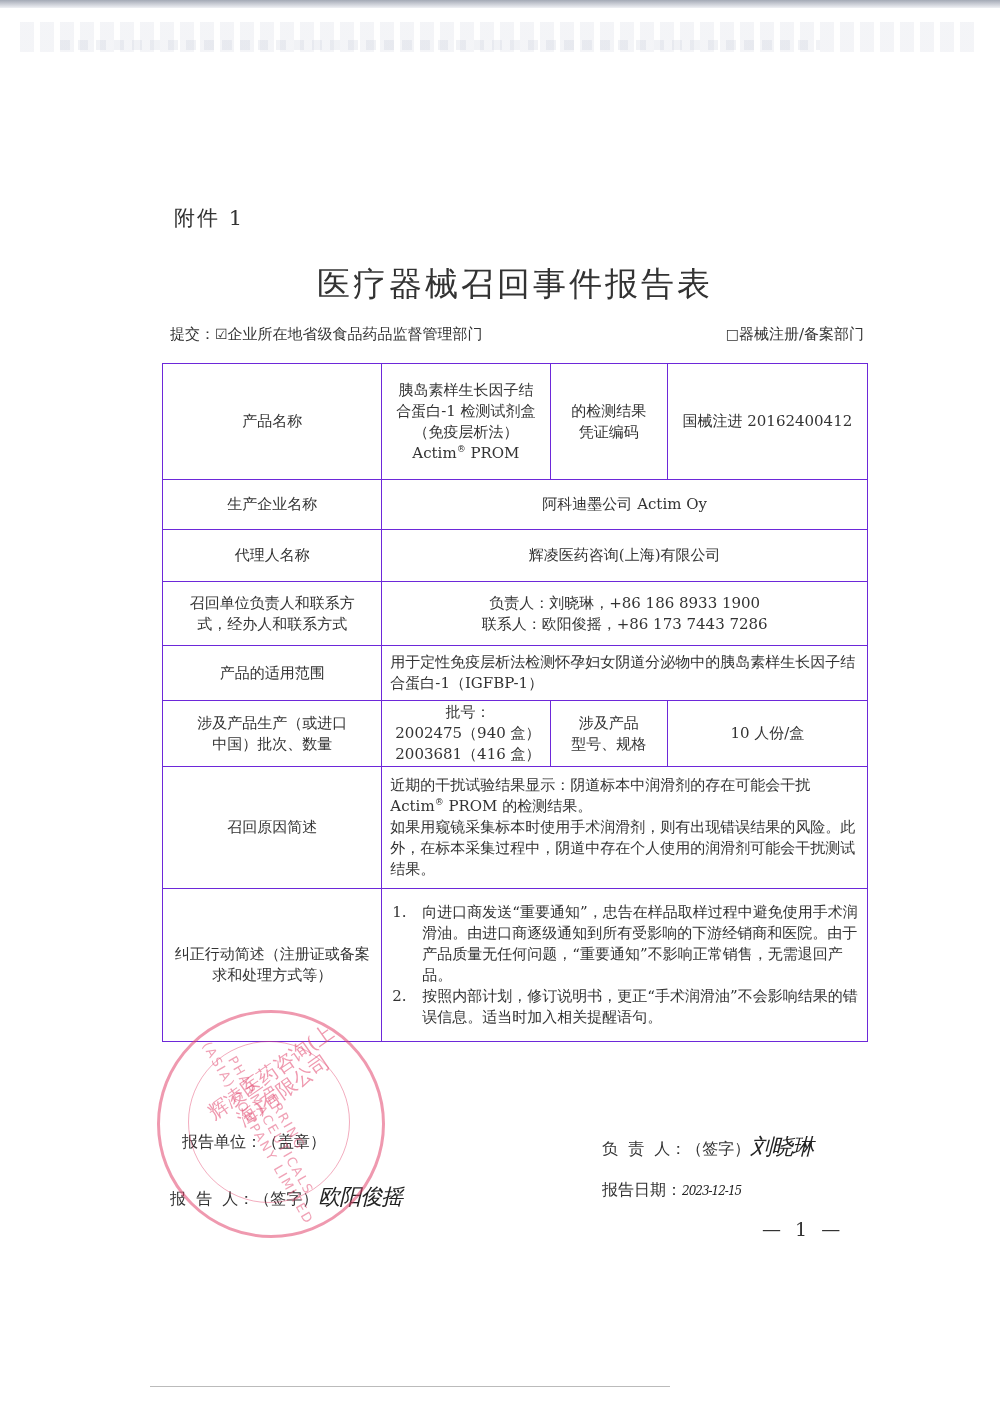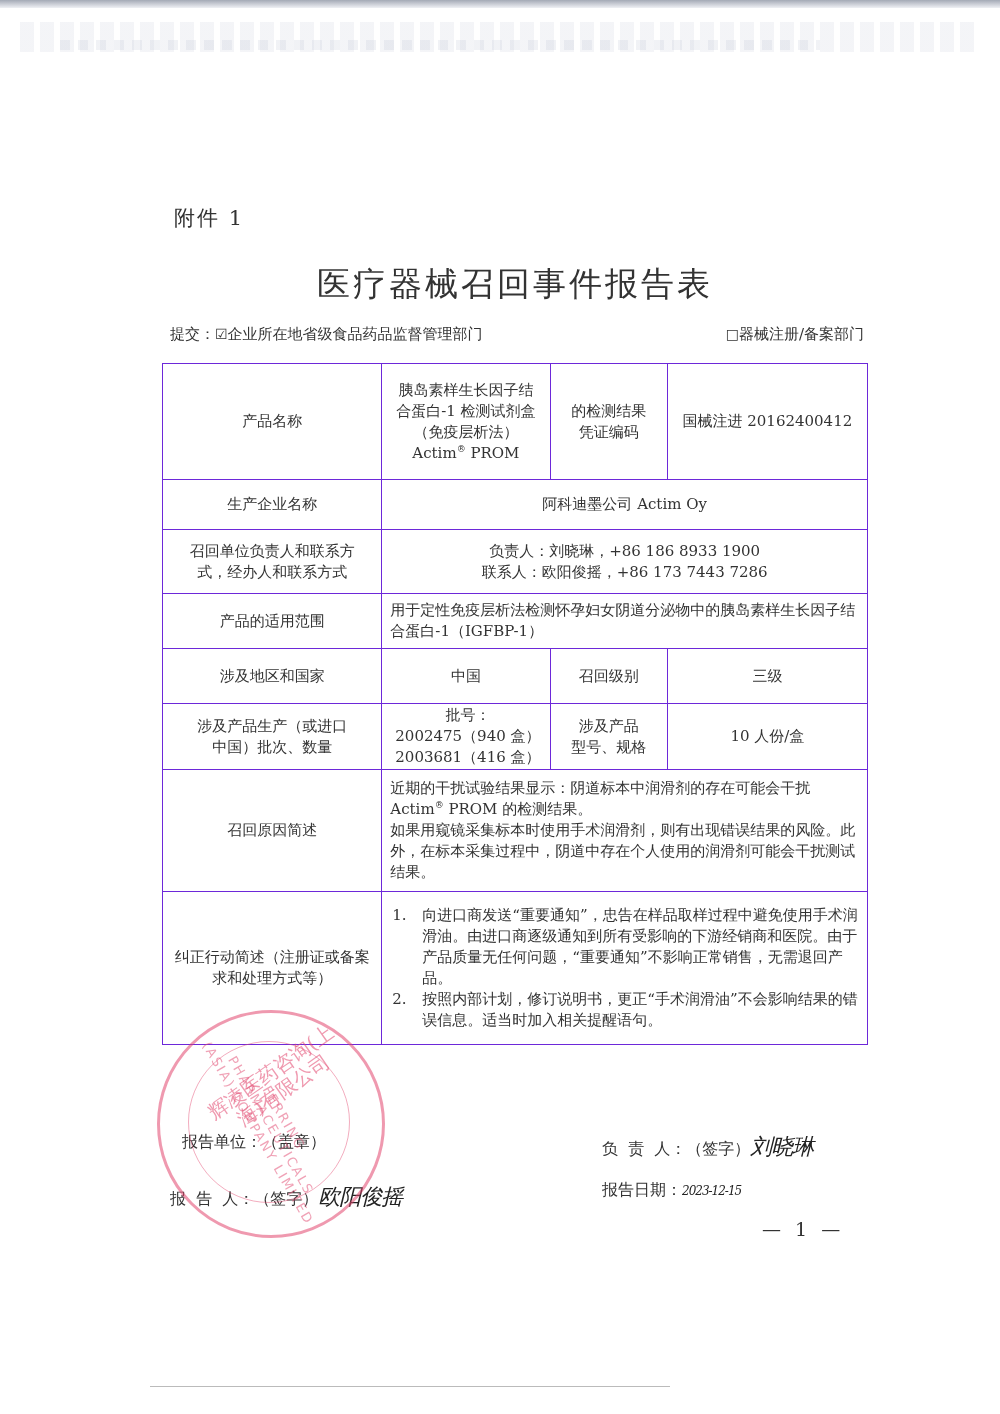--- a/index.html
+++ b/index.html
@@ -189,39 +189,37 @@
     <td class="c3">
       <div>的检测结果</div>
       <div>凭证编码</div>
     </td>
     <td class="c4">国械注进 20162400412</td>
   </tr>
   <tr style="height:50px">
     <td>生产企业名称</td>
     <td colspan="3">阿科迪墨公司 Actim Oy</td>
   </tr>
+  <tr style="height:52px">
+    <td>代理人名称</td>
+    <td colspan="3">辉凌医药咨询(上海)有限公司</td>
+  </tr>
   <tr style="height:64px">
     <td>
       <div>召回单位负责人和联系方</div>
       <div>式，经办人和联系方式</div>
     </td>
     <td colspan="3">
       <div>负责人：刘晓琳，+86 186 8933 1900</div>
       <div>联系人：欧阳俊摇，+86 173 7443 7286</div>
     </td>
   </tr>
   <tr style="height:55px">
     <td>产品的适用范围</td>
     <td colspan="3" class="left-text">用于定性免疫层析法检测怀孕妇女阴道分泌物中的胰岛素样生长因子结合蛋白-1（IGFBP-1）</td>
-  </tr>
-  <tr style="height:55px">
-    <td>涉及地区和国家</td>
-    <td>中国</td>
-    <td>召回级别</td>
-    <td>三级</td>
   </tr>
   <tr style="height:66px">
     <td>
       <div>涉及产品生产（或进口</div>
       <div>中国）批次、数量</div>
     </td>
     <td style="text-align:center; padding-left:8px;">
       <div>批号：</div>
       <div>2002475（940 盒）</div>
       <div>2003681（416 盒）</div>

